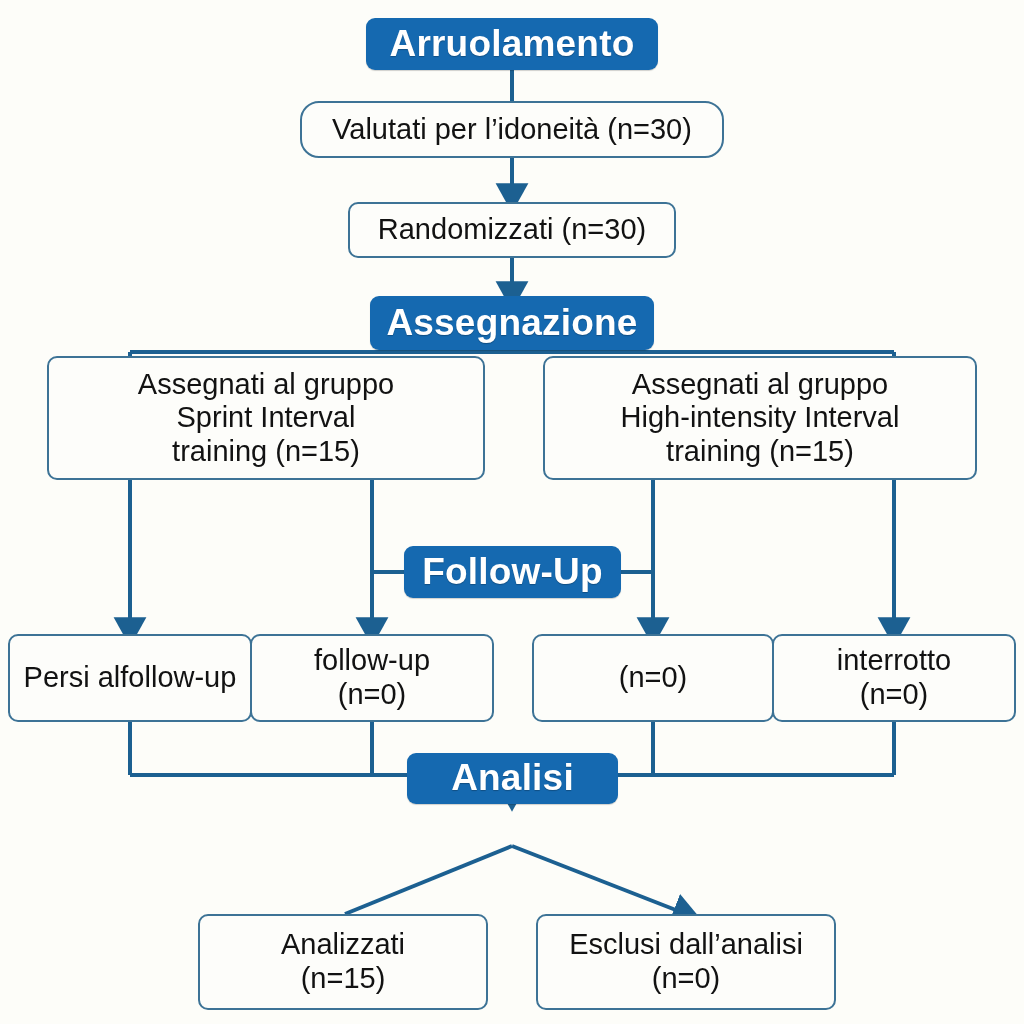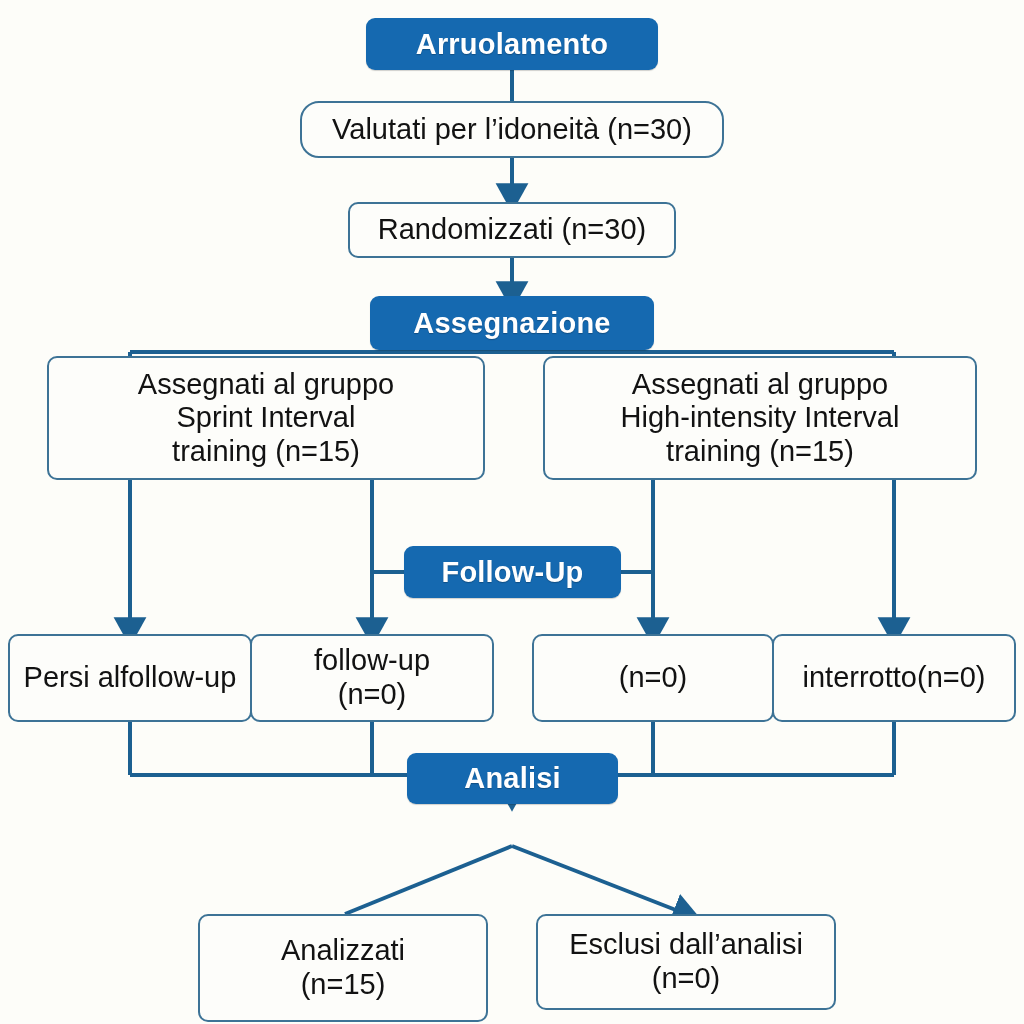--- a/index.html
+++ b/index.html
@@ -47,21 +47,21 @@
     background: #fdfdfa;
     border: 2px solid #3d7396;
     border-radius: 10px;
     color: #111111;
     z-index: 2;
   }
   .boxnode .txt {
     line-height: 1.16;
     color: #121212;
   }
-  .t44 { font-size: 29px; }
+  .t44 { font-size: 37px; }
   .t30 { font-size: 29px; }
 </style>
 </head>
 <body>
 
 <div id="canvas">
 
   <svg id="wires" viewBox="0 0 1024 1024" width="1024" height="1024">
     <defs>
       <marker id="ah" markerWidth="9" markerHeight="9" refX="3.2" refY="4.5" orient="auto" markerUnits="strokeWidth">
@@ -140,30 +140,30 @@
 
   <div class="node boxnode" style="left:250px; top:634px; width:244px; height:88px; flex-direction:column;">
     <span class="txt t30">follow-up</span>
     <span class="txt t30">(n=0)</span>
   </div>
 
   <div class="node boxnode" style="left:532px; top:634px; width:242px; height:88px; flex-direction:column;">
     <span class="txt t30">(n=0)</span>
   </div>
 
-  <div class="node boxnode" style="left:772px; top:634px; width:244px; height:88px; flex-direction:row;">
+  <div class="node boxnode" style="left:772px; top:634px; width:244px; height:88px; flex-direction:column;">
     <span class="txt t30">interrotto</span>
     <span class="txt t30">(n=0)</span>
   </div>
 
   <div class="node banner" style="left:407px; top:753px; width:211px; height:51px;text-align:right;">
     <span class="txt t44">Analisi</span>
   </div>
 
-  <div class="node boxnode" style="left:198px; top:914px; width:290px; height:108px; flex-direction:column;">
+  <div class="node boxnode" style="left:198px; top:914px; width:290px; height:96px; flex-direction:column;">
     <span class="txt t30">Analizzati</span>
     <span class="txt t30">(n=15)</span>
   </div>
 
   <div class="node boxnode" style="left:536px; top:914px; width:300px; height:96px; flex-direction:column;">
     <span class="txt t30">Esclusi dall’analisi</span>
     <span class="txt t30">(n=0)</span>
   </div>
 
 </div>

